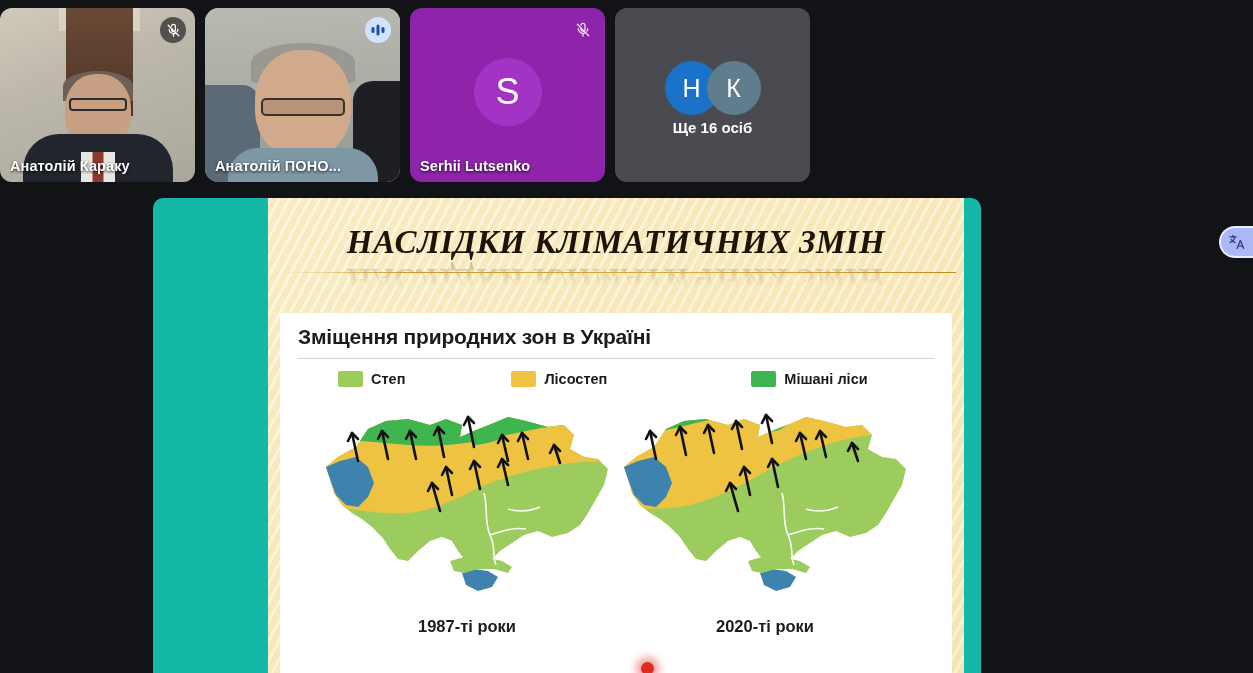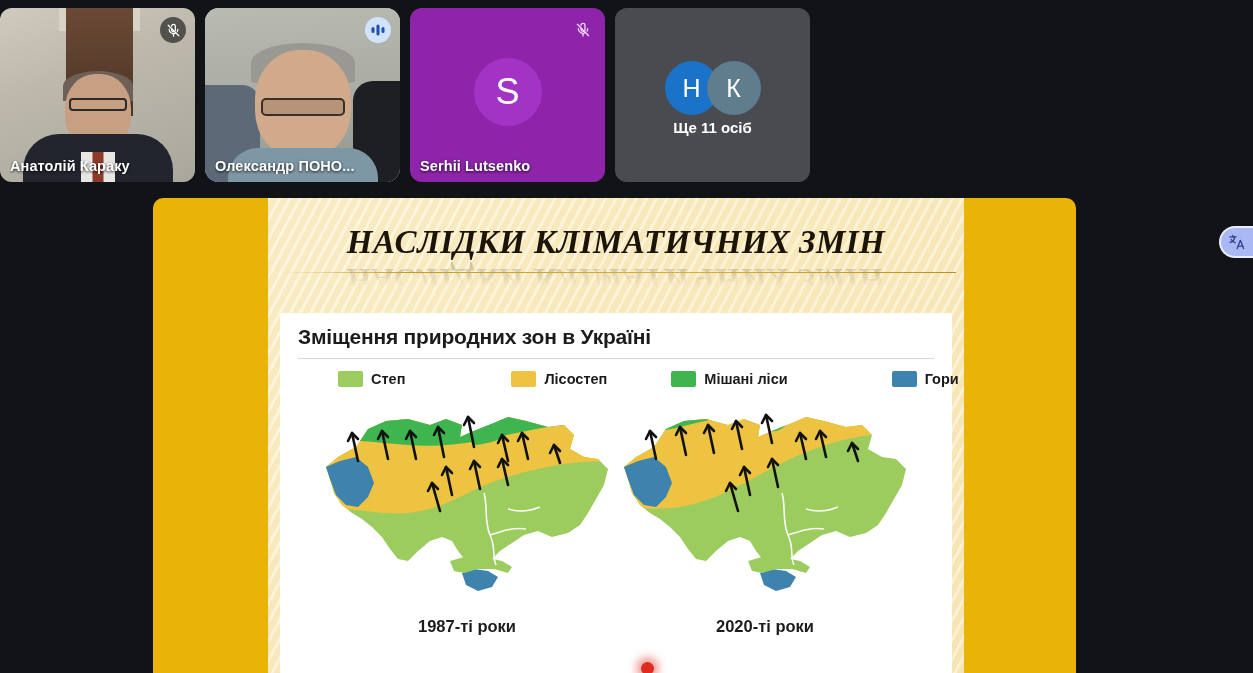--- a/index.html
+++ b/index.html
@@ -104,22 +104,22 @@
     background:#efe6dd;
   }
   .t6 .photo .face { position:absolute; left:50%; top:44%; transform:translate(-50%,-50%); width:40px; height:46px; border-radius:48%; background:#e8bb96; }
   .t6 .photo .hairL { position:absolute; left:2px; top:6px; width:24px; height:58px; border-radius:50% 20% 40% 50%; background:#d9b06a; }
   .t6 .photo .hairR { position:absolute; right:2px; top:6px; width:24px; height:58px; border-radius:20% 50% 50% 40%; background:#d9b06a; }
   .t6 .photo .fringe { position:absolute; left:50%; top:5px; transform:translateX(-50%); width:44px; height:22px; border-radius:50% 50% 30% 30%; background:#e0b970; }
   .t6 .photo .body { position:absolute; left:50%; bottom:0; transform:translateX(-50%); width:62px; height:16px; background:#1d1a17; }
 
   
   #stage {
-    position:absolute; left:153px; top:198px; width:923px; height:475px;
-    background:#eab308; border-radius:10px 10px 0 0; overflow:hidden;
+    position:absolute; left:153px; top:198px; width:828px; height:475px;
+    background:#14b8a6; border-radius:10px 10px 0 0; overflow:hidden;
   }
   #slide {
     position:absolute; left:115px; top:0; width:696px; height:475px;
     background:#fbeec8; overflow:hidden;
   }
   #slide .texture {
     position:absolute; inset:0;
     background: repeating-linear-gradient(118deg,
       rgba(255,255,255,.55) 0px, rgba(255,255,255,.55) 3px,
       rgba(236,214,148,.40) 3px, rgba(236,214,148,.40) 9px);
@@ -159,21 +159,21 @@
     font-size:21px; font-weight:700; color:#1b1b1b; letter-spacing:-.2px;
   }
   .chart-hr { margin-top:9px; height:1px; background:#d6d6d6; }
 
   .legend { display:flex; align-items:center; margin-top:12px; }
   .legend-item { display:flex; align-items:center;padding-left:28px; }
   .legend-swatch { width:25px; height:16px; border-radius:2px; flex:none; }
   .legend-label { margin-left:8px; font-size:14.5px; font-weight:700; color:#1b1b1b; white-space:nowrap; }
   .li0 { margin-left:12px; }
   .li1 { margin-left:78px; }
-  .li2 { margin-left:36px; }
+  .li2 { margin-left:116px; }
   .li3 { margin-left:76px;align-items:flex-end; }
 
   .maps { position:relative; margin-top:14px; height:214px; }
   .map-wrap { position:absolute; top:0; width:310px; height:214px; }
   .map-wrap.m1 { left:14px; }
   .map-wrap.m2 { left:312px; }
   .map-caption {
     position:absolute; left:0; right:0; top:216px; text-align:center;
     font-size:16.5px; font-weight:700; color:#1b1b1b;
   }
@@ -232,21 +232,21 @@
           <div class="glasses"></div>
         <div class="shirt"></div>
       </div>
       <div class="badge speak">
         <svg width="16" height="14" viewBox="0 0 16 14">
           <rect x="1.5" y="4" width="3" height="6" rx="1.5" fill="#1f4fa8"></rect>
           <rect x="6.5" y="1.5" width="3" height="11" rx="1.5" fill="#1f4fa8"></rect>
           <rect x="11.5" y="4" width="3" height="6" rx="1.5" fill="#1f4fa8"></rect>
         </svg>
       </div>
-      <div class="name">Олександр ПОНО...</div>
+      <div class="name">Анатолій ПОНО...</div>
     </div>
 
 
     <div class="tile">
       <div class="bg t4">
         <div class="circle">S</div>
       </div>
       <div class="badge mute-plain">
         <svg width="16" height="16" viewBox="0 0 24 24" fill="none" stroke="#f2dcf7" stroke-width="2" stroke-linecap="round">
           <path d="M9 5a3 3 0 0 1 6 0v6a3 3 0 0 1-.4 1.5"></path>
@@ -258,21 +258,21 @@
       </div>
       <div class="name">Serhii Lutsenko</div>
     </div>
 
     <div class="tile">
       <div class="bg t5">
         <div class="pair">
           <div class="c c1">Н</div>
           <div class="c c2">К</div>
         </div>
-        <div class="more">Ще 11 осіб</div>
+        <div class="more">Ще 16 осіб</div>
       </div>
     </div>
 
   </div>
 
   <div id="stage">
     <div id="slide">
       <div class="wash"></div>
       <div class="texture"></div>
 

